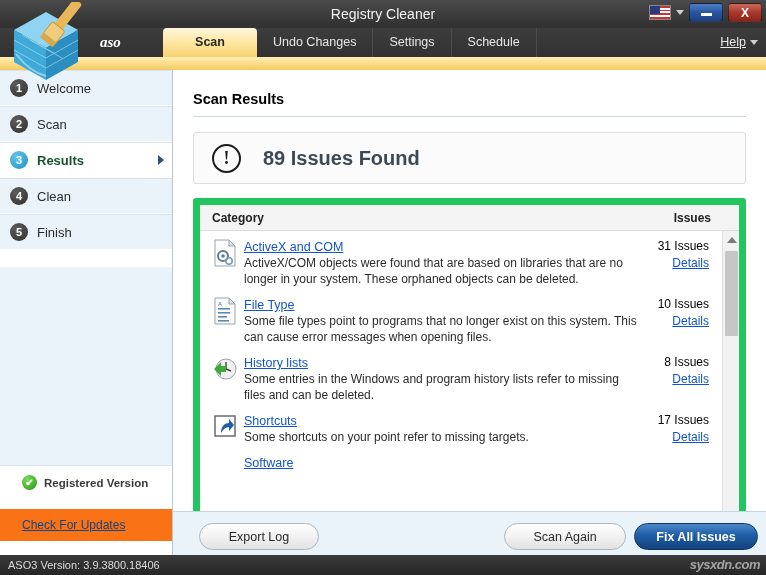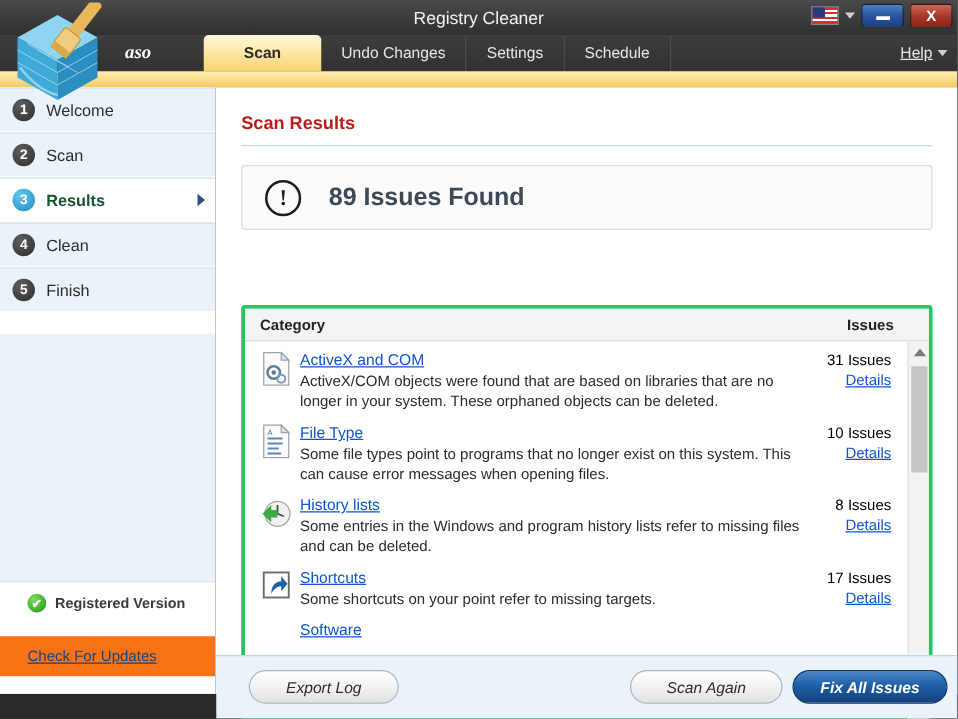--- a/index.html
+++ b/index.html
@@ -149,21 +149,21 @@
   }
   .upd-link { font-size: 12px; color: #16447f; text-decoration: underline; }
 
   
   .main {
     position: absolute; left: 173px; top: 0; width: 593px; height: 485px;
     background: #ffffff;
   }
   .page-title {
     position: absolute; left: 20px; top: 21px;
-    font-size: 14.5px; font-weight: bold; color: #b91c1c;
+    font-size: 14.5px; font-weight: bold; color: #000000;
   }
   .title-rule {
     position: absolute; left: 20px; top: 46px; width: 553px; height: 1px;
     background: #ccd8e4;
   }
   .issues-banner {
     position: absolute; left: 20px; top: 62px; width: 553px; height: 52px;
     background: #fbfbfb; border: 1px solid #dcdcdc; border-radius: 3px;
     display: flex; align-items: center; padding-left: 18px;
   }
@@ -171,21 +171,21 @@
     width: 29px; height: 29px; border-radius: 50%;
     border: 2.5px solid #1c1c1c; color: #1c1c1c;
     font-size: 18px; font-weight: bold; font-family: "Liberation Serif", serif;
     display: flex; align-items: center; justify-content: center;
     line-height: 1; margin-right: 22px;
   }
   .issues-count { font-size: 20px; font-weight: bold; color: #3d4a55; }
 
   .list-box {
     position: absolute; left: 20px; top: 128px; width: 553px; height: 332px;
-    border: 3px solid #22c55e; border-radius: 3px; background: #fff; margin-top: 46px;
+    border: 7px solid #22c55e; border-radius: 3px; background: #fff;
   }
   .list-head {
     position: relative; height: 26px; background: #f4f4f4;
     border-bottom: 1px solid #dcdcdc;
   }
   .col-category {
     position: absolute; left: 12px; top: 0; height: 26px; line-height: 26px;
     font-size: 12px; font-weight: bold; color: #222;
   }
   .col-issues {
@@ -224,22 +224,22 @@
     background: #c6c6c6; border-radius: 1px;
   }
   .chev {
     width: 0; height: 0; border-left: 5px solid transparent; border-right: 5px solid transparent;
   }
   .chev-up { border-bottom: 6px solid #7a7a7a; }
   .chev-down { border-top: 6px solid #7a7a7a; }
 
   
   .footer {
-    position: absolute; left: 173px; bottom: 0; width: 593px; height: 51px;
-    background: #eaf3fa; border-top: 1px solid #c6d5e2; font-style: italic;
+    position: absolute; left: 173px; bottom: 0; width: 593px; height: 64px;
+    background: #eaf3fa; border-top: 1px solid #c6d5e2;
   }
   .btn {
     position: absolute; top: 11px; height: 27px; border-radius: 14px;
     font-size: 12.5px; display: flex; align-items: center; justify-content: center;
   }
   .btn-plain {
     background: linear-gradient(180deg, #ffffff 0%, #f2f2f2 50%, #e2e2e2 100%);
     border: 1px solid #a9b7c4; color: #2b2b2b;
   }
   .btn-export { left: 26px; width: 120px; }
@@ -479,14 +479,18 @@
       </div>
     </div>
   </div>
 
   <div class="footer">
     <div class="btn btn-plain btn-export">Export Log</div>
     <div class="btn btn-plain btn-scan">Scan Again</div>
     <div class="btn btn-fix">Fix All Issues</div>
   </div>
 
+  <div class="statusbar">
+    <span class="status-text">ASO3 Version: 3.9.3800.18406</span>
+    <span class="watermark">sysxdn.com</span>
+  </div>
 
 </div>
 
 </body></html>

